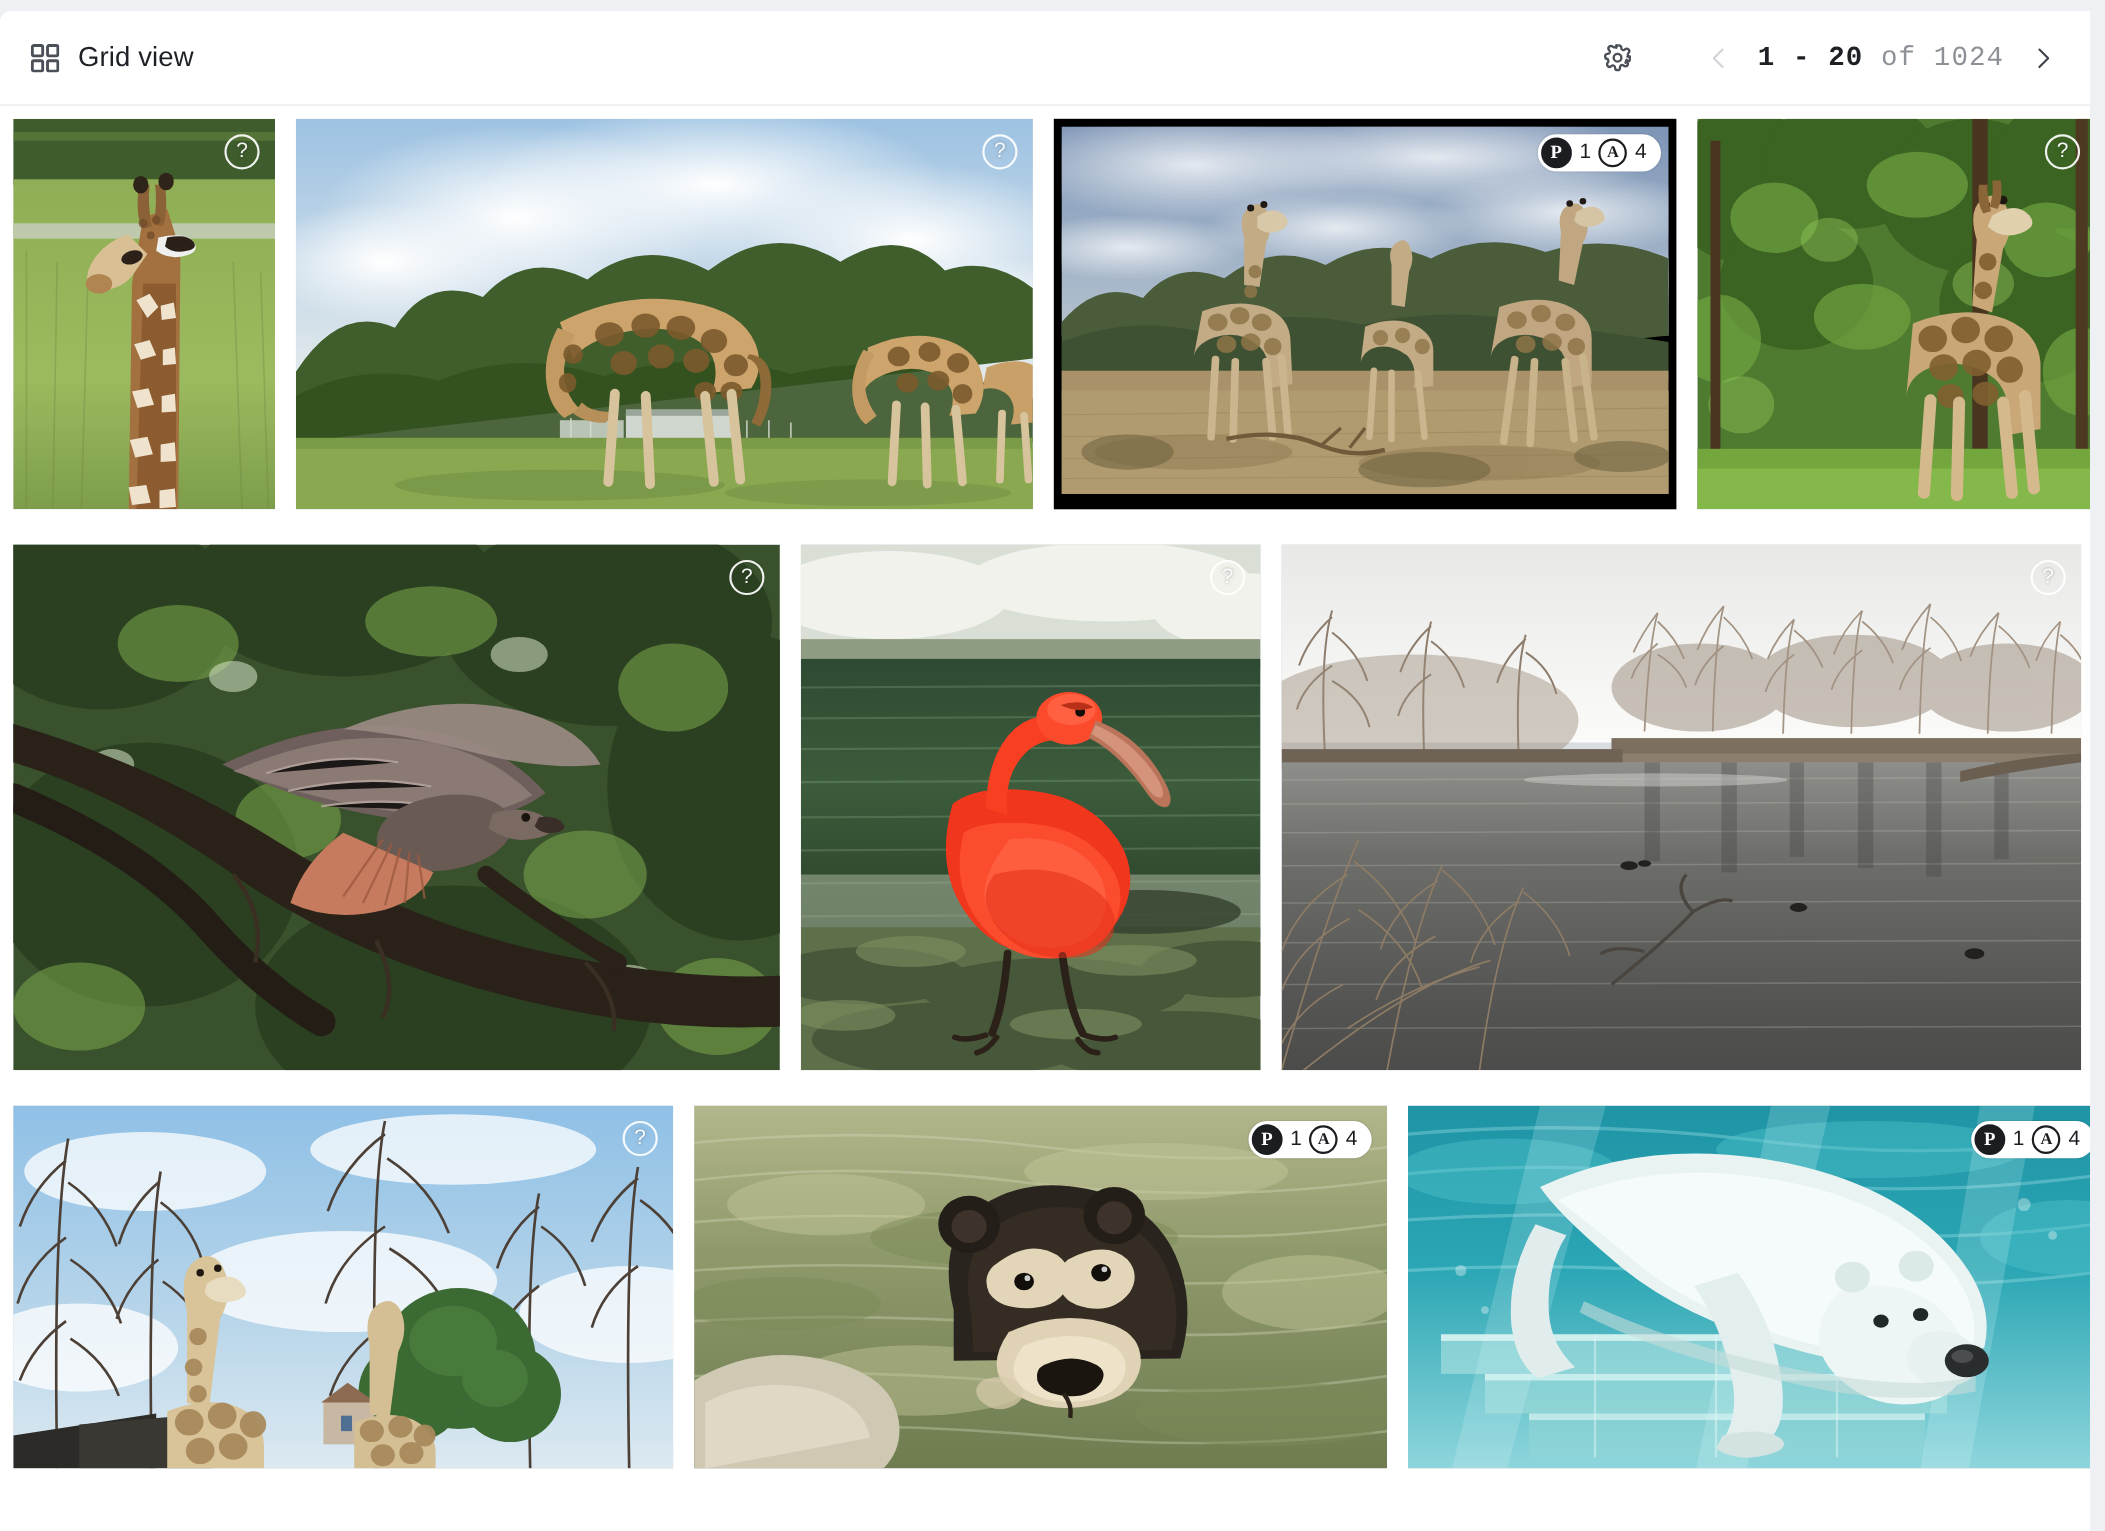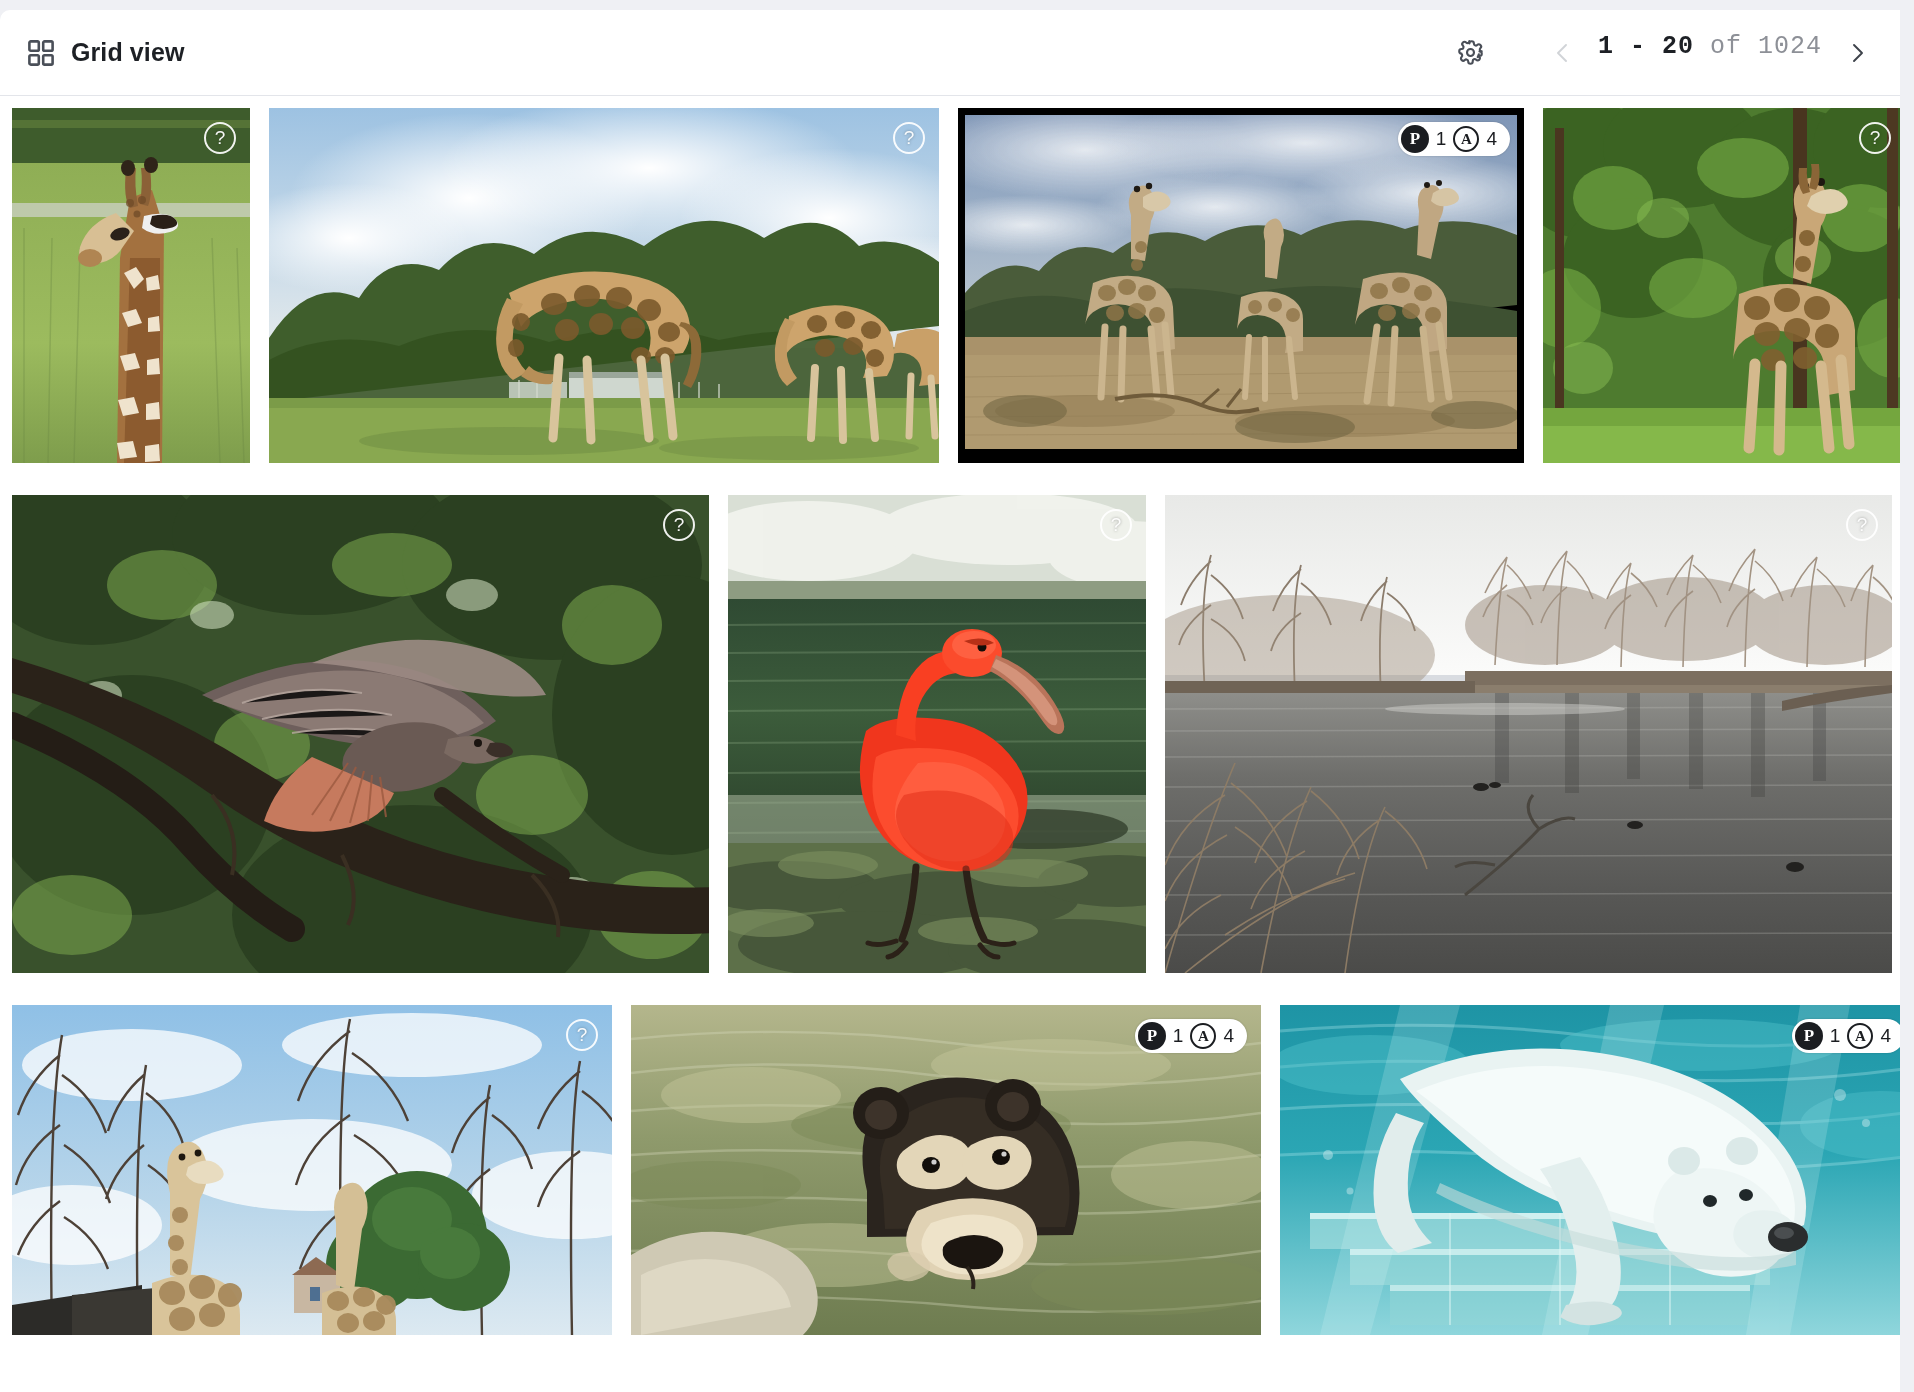--- a/index.html
+++ b/index.html
@@ -29,35 +29,34 @@
     align-items: center;
     border-bottom: 1px solid #e3e5ea;
     padding: 0 22px 0 28px;
   }
   .header-left { display: flex; align-items: center; gap: 17px; }
   .grid-icon { width: 26px; height: 26px; display:block; }
   .view-title {
     font-size: 25px;
     color: #1d2025;
     letter-spacing: .1px;
-    font-weight: bold;
   }
   .header-right {
     margin-left: auto;
     display: flex;
     align-items: center;
     gap: 0px;
   }
   .gear-btn {
     width: 46px; height: 46px;
     display: flex; align-items: center; justify-content: center;
     cursor: pointer;
     margin-right: 48px;
   }
-  .pager { display: flex; }
+  .pager { display: flex; align-items: center; }
   .chev {
     width: 42px; height: 42px;
     display: flex; align-items: center; justify-content: center;
     cursor: pointer;
   }
   .chev.prev { opacity: .45; }
   .pager-text {
     font-family: "Liberation Mono", "DejaVu Sans Mono", monospace;
     font-size: 25px;
     letter-spacing: 1px;

